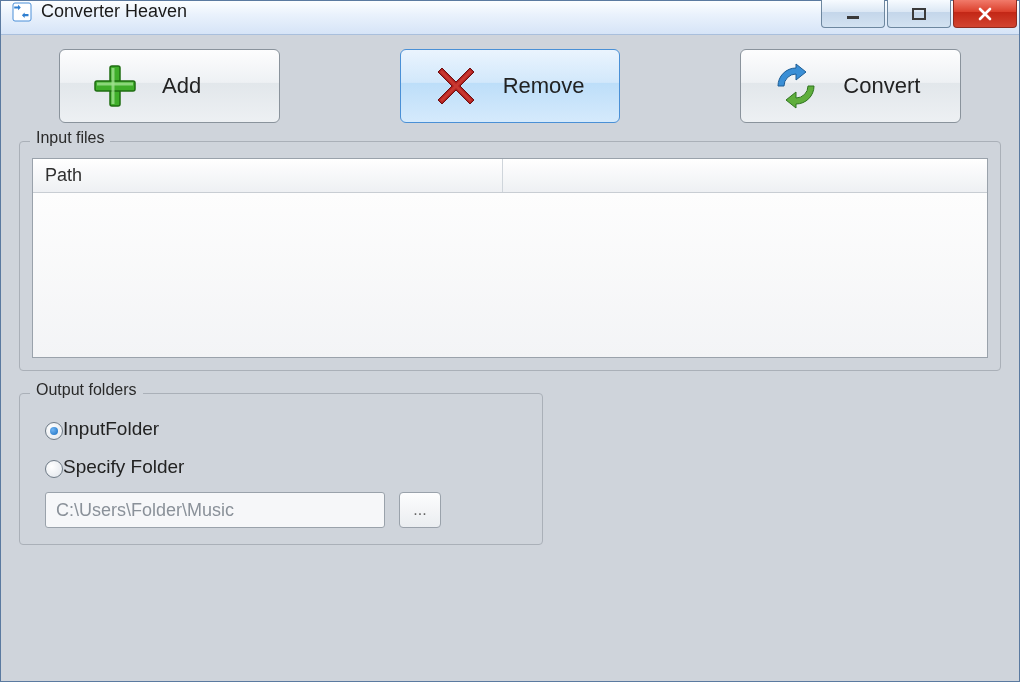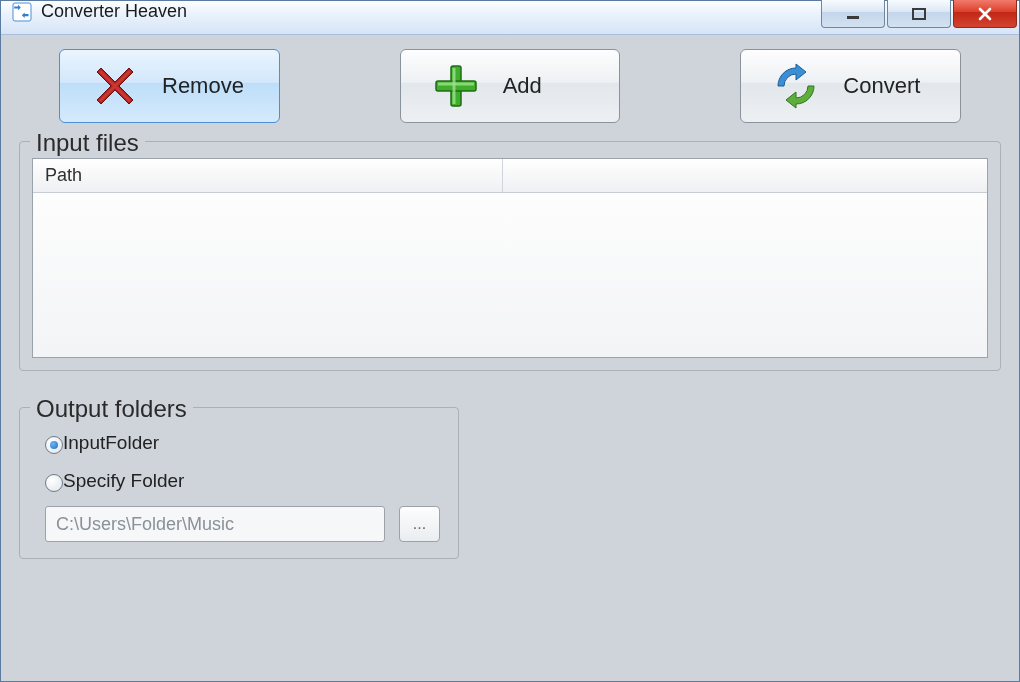--- a/index.html
+++ b/index.html
@@ -96,21 +96,21 @@
       padding: 16px 12px 12px 12px;
       margin-top: 6px;
       position: relative;
       background: #cfd4db;
     }
     .groupbox > .legend {
       position: absolute;
       top: -13px; left: 10px;
       background: #cfd4db;
       padding: 0 6px;
-      font-size: 24px;
+      font-size: 16px;
       color: #2a2a2a;
     }
     .listview {
       background: #ffffff;
       border: 1px solid #9aa2ab;
       height: 200px;
       display: flex;
       flex-direction: column;
     }
     .lv-header {
@@ -127,22 +127,22 @@
       display: flex; align-items: center;
     }
     .col-path { flex: 0 0 470px; text-align: right; }
     .col-size { flex: 0 0 100px; }
     .lv-body {
       flex: 1;
       background: linear-gradient(180deg, #fdfdfd, #f3f4f6);
     }
 
     .output-group {
-      width: 440px;
-      margin-top: 36px;
+      width: 524px;
+      margin-top: 22px;
       padding-bottom: 16px;
       padding-left: 19px;
     }
     .radio-row {
       display: flex;
       align-items: flex-end;
       gap: 0;
       padding: 8px 6px;
       font-size: 19px;
       cursor: pointer;
@@ -217,44 +217,44 @@
         <svg width="18" height="14" viewBox="0 0 18 14">
           <path d="M4 2 L14 12 M14 2 L4 12" stroke="#ffffff" stroke-width="2.6" stroke-linecap="round"></path>
         </svg>
       </div>
     </div>
   </div>
 
   <div class="body-area">
 
     <div class="toolbar">
-      <div class="big-btn active">
-        <span class="big-icon">
-          <svg width="48" height="48" viewBox="0 0 48 48">
-            <path d="M10 6 L24 20 L38 6 L42 10 L28 24 L42 38 L38 42 L24 28 L10 42 L6 38 L20 24 L6 10 Z" fill="#b01f1f" stroke="#6d0f0f" stroke-width="1"></path>
-            <path d="M10 8 L24 22 L38 8 L40 10 L26 24 L40 38 L38 40 L24 26 L10 40 L8 38 L22 24 L8 10 Z" fill="#d94a3c" opacity="0.6"></path>
-          </svg>
-        </span>
-        <span>Remove</span>
-      </div>
-
       <div class="big-btn">
         <span class="big-icon">
           <svg width="48" height="48" viewBox="0 0 48 48">
             <g>
               <rect x="19" y="4" width="10" height="40" rx="2" fill="#3fae2a" stroke="#1f6d12" stroke-width="1.5"></rect>
               <rect x="4" y="19" width="40" height="10" rx="2" fill="#3fae2a" stroke="#1f6d12" stroke-width="1.5"></rect>
               <rect x="20.5" y="6" width="3" height="36" fill="#9fe08f" opacity="0.8"></rect>
               <rect x="6" y="20.5" width="36" height="3" fill="#9fe08f" opacity="0.8"></rect>
             </g>
           </svg>
         </span>
         <span>Add</span>
       </div>
 
+      <div class="big-btn active">
+        <span class="big-icon">
+          <svg width="48" height="48" viewBox="0 0 48 48">
+            <path d="M10 6 L24 20 L38 6 L42 10 L28 24 L42 38 L38 42 L24 28 L10 42 L6 38 L20 24 L6 10 Z" fill="#b01f1f" stroke="#6d0f0f" stroke-width="1"></path>
+            <path d="M10 8 L24 22 L38 8 L40 10 L26 24 L40 38 L38 40 L24 26 L10 40 L8 38 L22 24 L8 10 Z" fill="#d94a3c" opacity="0.6"></path>
+          </svg>
+        </span>
+        <span>Remove</span>
+      </div>
+
       <div class="big-btn">
         <span class="big-icon">
           <svg width="48" height="48" viewBox="0 0 48 48">
             <path d="M24 6 A18 18 0 0 0 6 24 L12 24 A12 12 0 0 1 24 12 L24 18 L34 10 L24 2 Z" fill="#3a8fd6" stroke="#1d5d95"></path>
             <path d="M24 42 A18 18 0 0 0 42 24 L36 24 A12 12 0 0 1 24 36 L24 30 L14 38 L24 46 Z" fill="#5fae3c" stroke="#2f7520"></path>
           </svg>
         </span>
         <span>Convert</span>
       </div>
     </div>

